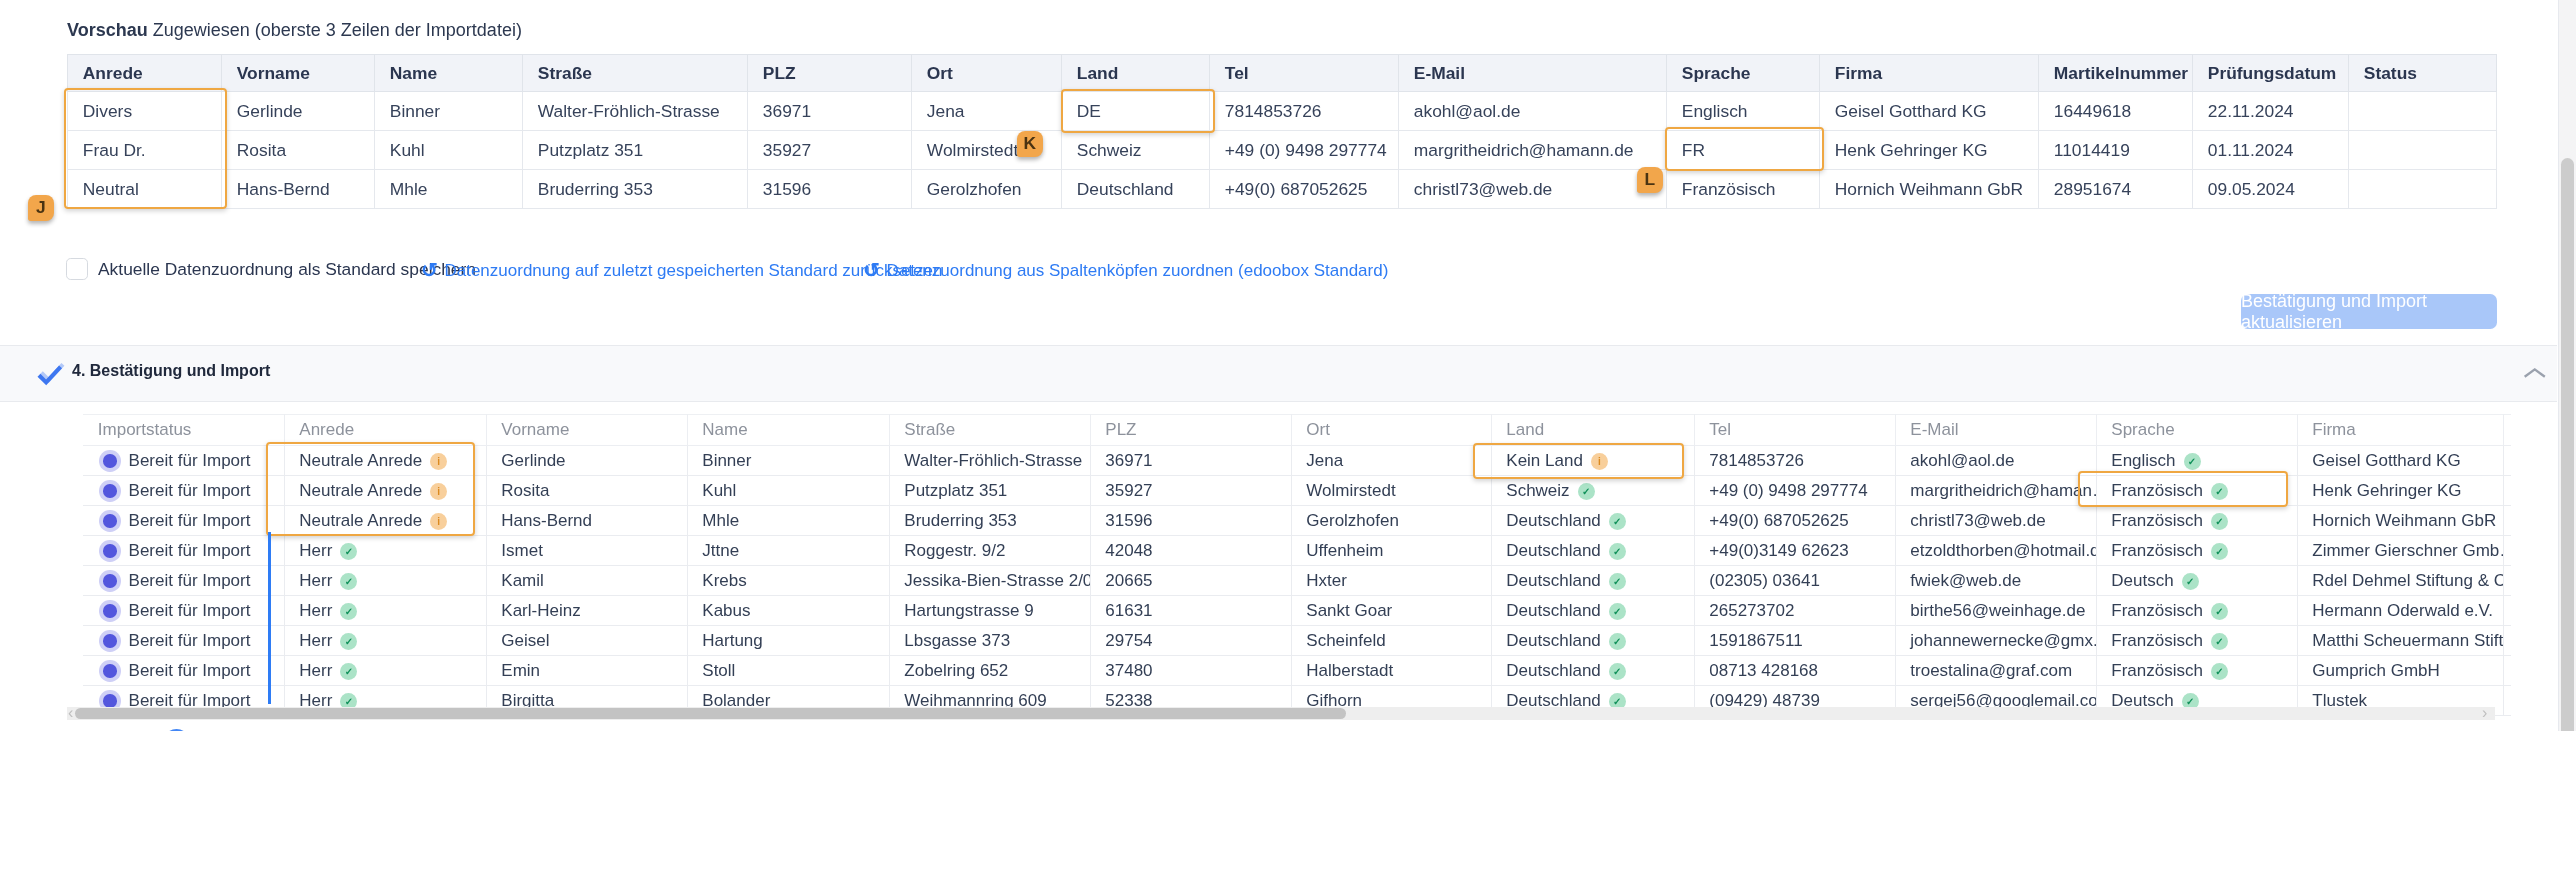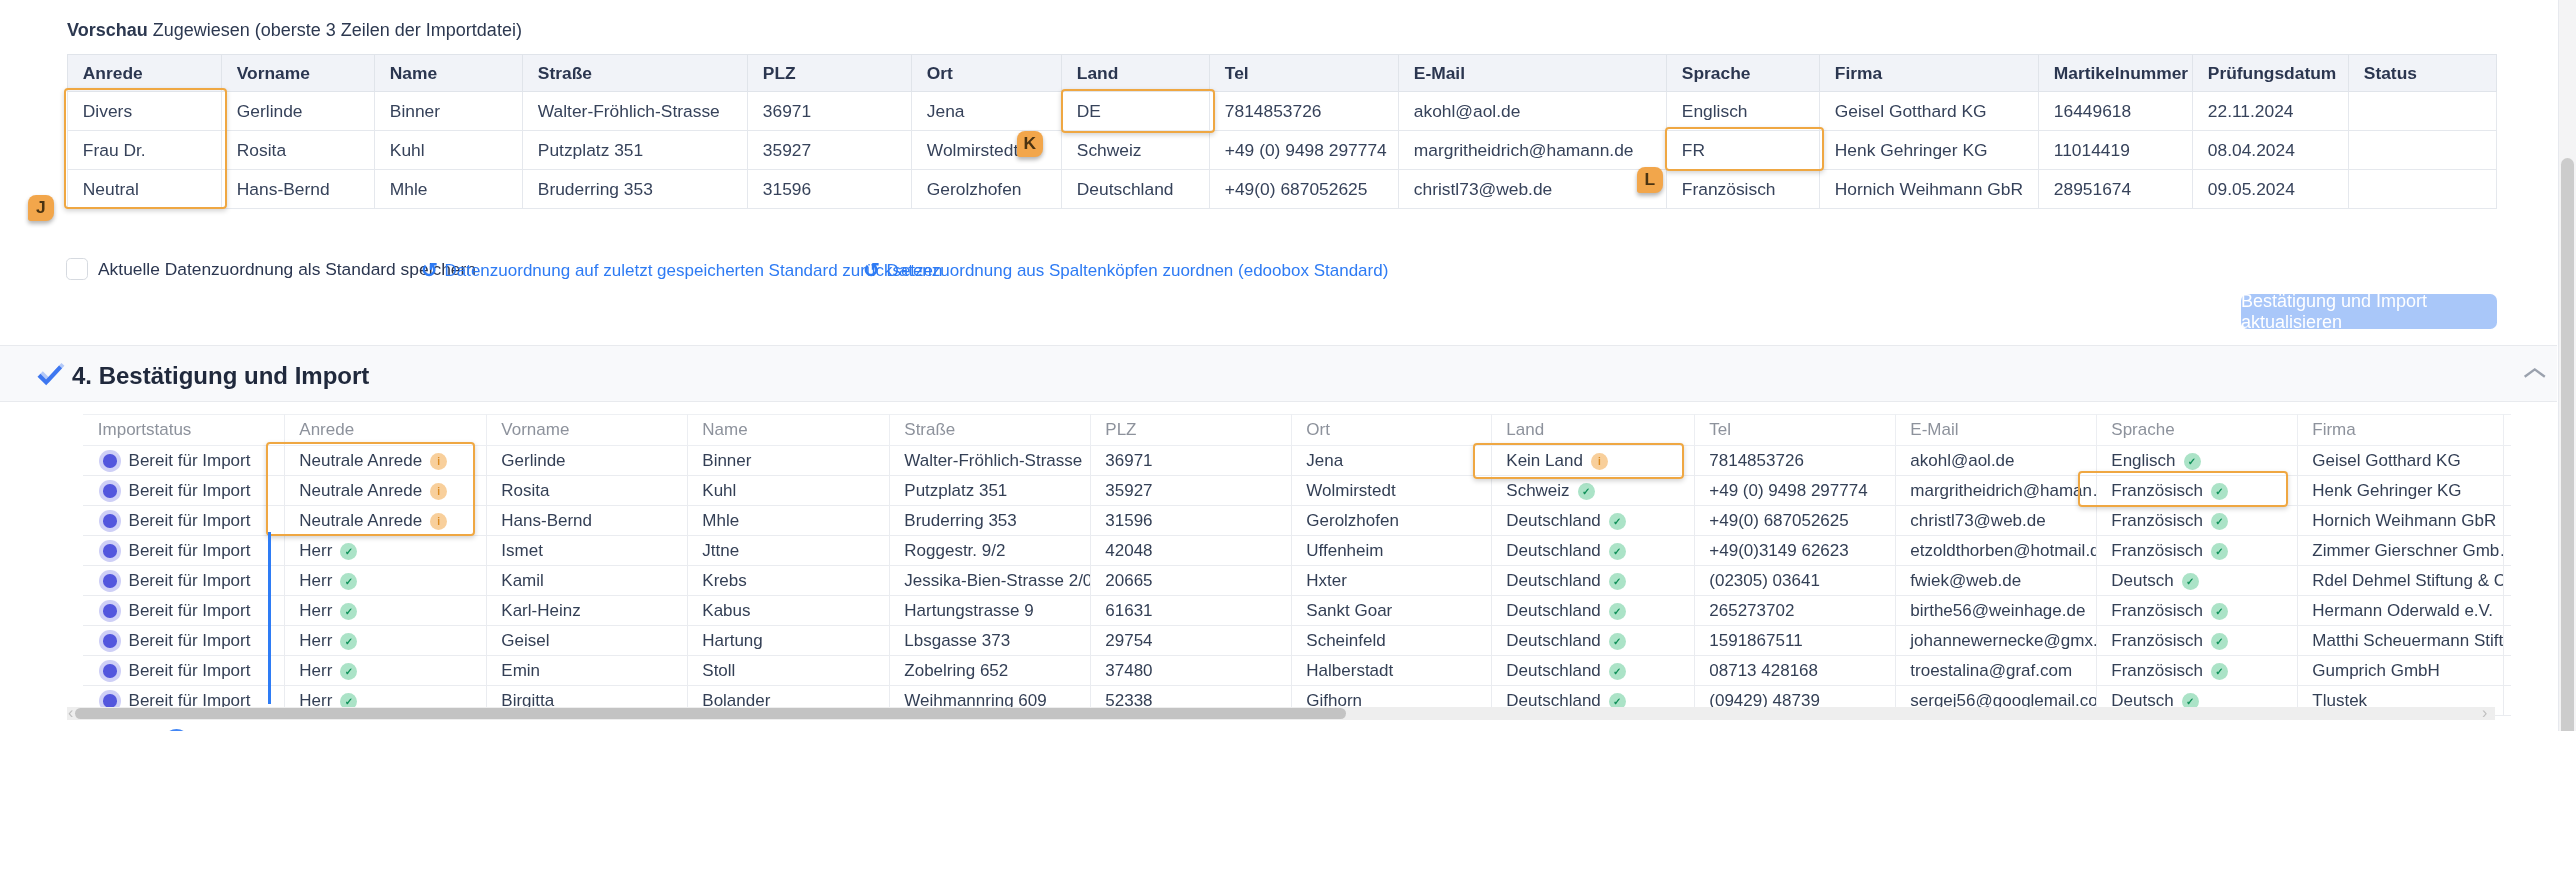--- a/index.html
+++ b/index.html
@@ -37,21 +37,21 @@
   .cb-label{position:absolute;left:98px;top:259px;font-size:17.4px;color:#2b3650;z-index:2;text-align:right;}
   .link{position:absolute;top:258px;font-size:17px;color:#2e7bf4;z-index:2;cursor:pointer;}
   .link .undo-icon{font-size:20px;font-weight:bold;margin-right:6.7px;vertical-align:-1.3px;display:inline-block;}
   .link1{left:421px;}
   .link2{left:863px;}
 
   .btn-disabled{position:absolute;left:2241px;top:294px;width:256px;height:35px;background:#a9c7f9;color:#ffffff;font-size:18px;border-radius:6.7px;display:flex;align-items:center;justify-content:center;z-index:2;}
 
   .section-band{position:absolute;left:0;top:345px;width:2557px;height:55px;background:#f8f9fb;border-top:0.7px solid #e8eaee;border-bottom:0.7px solid #e8eaee;z-index:1;}
   .section-check{position:absolute;left:35px;top:16px;}
-  .section-title{position:absolute;left:72px;top:16px;font-size:24px;font-weight:bold;color:#20293c;}
+  .section-title{position:absolute;left:72px;top:16px;font-size:16px;font-weight:bold;color:#20293c;}
   .section-chevron{position:absolute;left:2522px;top:20px;}
 
   .hscroll-track{position:absolute;left:67px;top:707px;width:2428px;height:13.4px;background:#eeeeee;z-index:5;}
   .hscroll-thumb{position:absolute;left:75px;top:708px;width:1271px;height:10.7px;background:#c3c3c3;border-radius:5.4px;z-index:6;}
   .hscroll-arrow{position:absolute;top:704px;font-size:16px;color:#bfbfbf;z-index:6;}
   .hscroll-arrow.left{left:68px;}
   .hscroll-arrow.right{left:2482px;}
 
   .pagination-bottom-border{position:absolute;left:0;top:764px;width:2557px;height:0.7px;background:#e8eaed;z-index:2;}
   .pg{position:absolute;top:729px;height:27px;line-height:27px;font-size:20px;color:#b9bec6;z-index:4;letter-spacing:-1.3px;}
@@ -136,21 +136,21 @@
           <td>Kuhl</td>
           <td>Putzplatz 351</td>
           <td>35927</td>
           <td>Wolmirstedt</td>
           <td>Schweiz</td>
           <td>+49 (0) 9498 297774</td>
           <td>margritheidrich@hamann.de</td>
           <td>FR</td>
           <td>Henk Gehringer KG</td>
           <td>11014419</td>
-          <td>08.04.2024</td>
+          <td>01.11.2024</td>
           <td></td>
         </tr>
         <tr>
           <td>Neutral</td>
           <td>Hans-Bernd</td>
           <td>Mhle</td>
           <td>Bruderring 353</td>
           <td>31596</td>
           <td>Gerolzhofen</td>
           <td>Deutschland</td>

